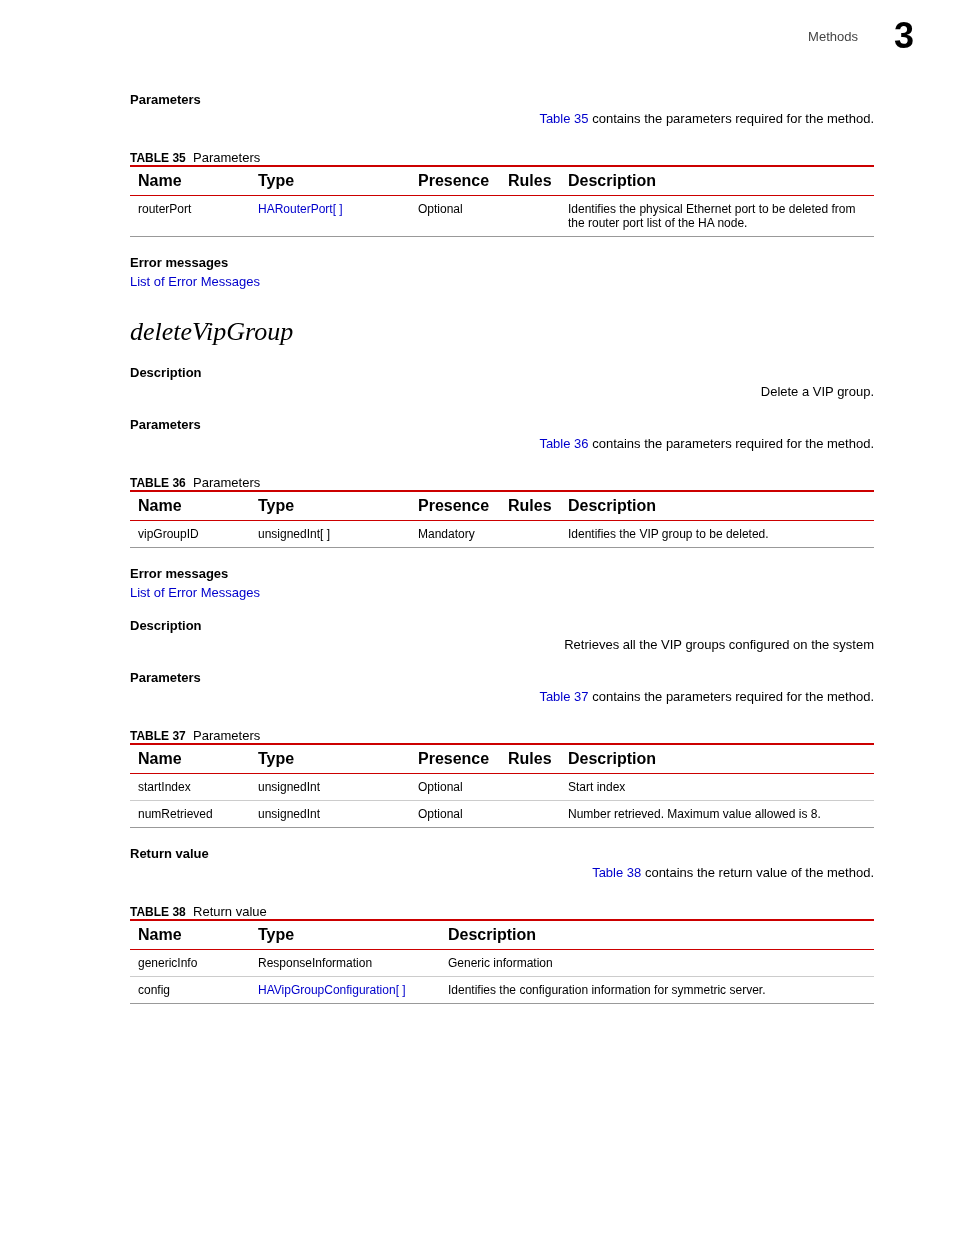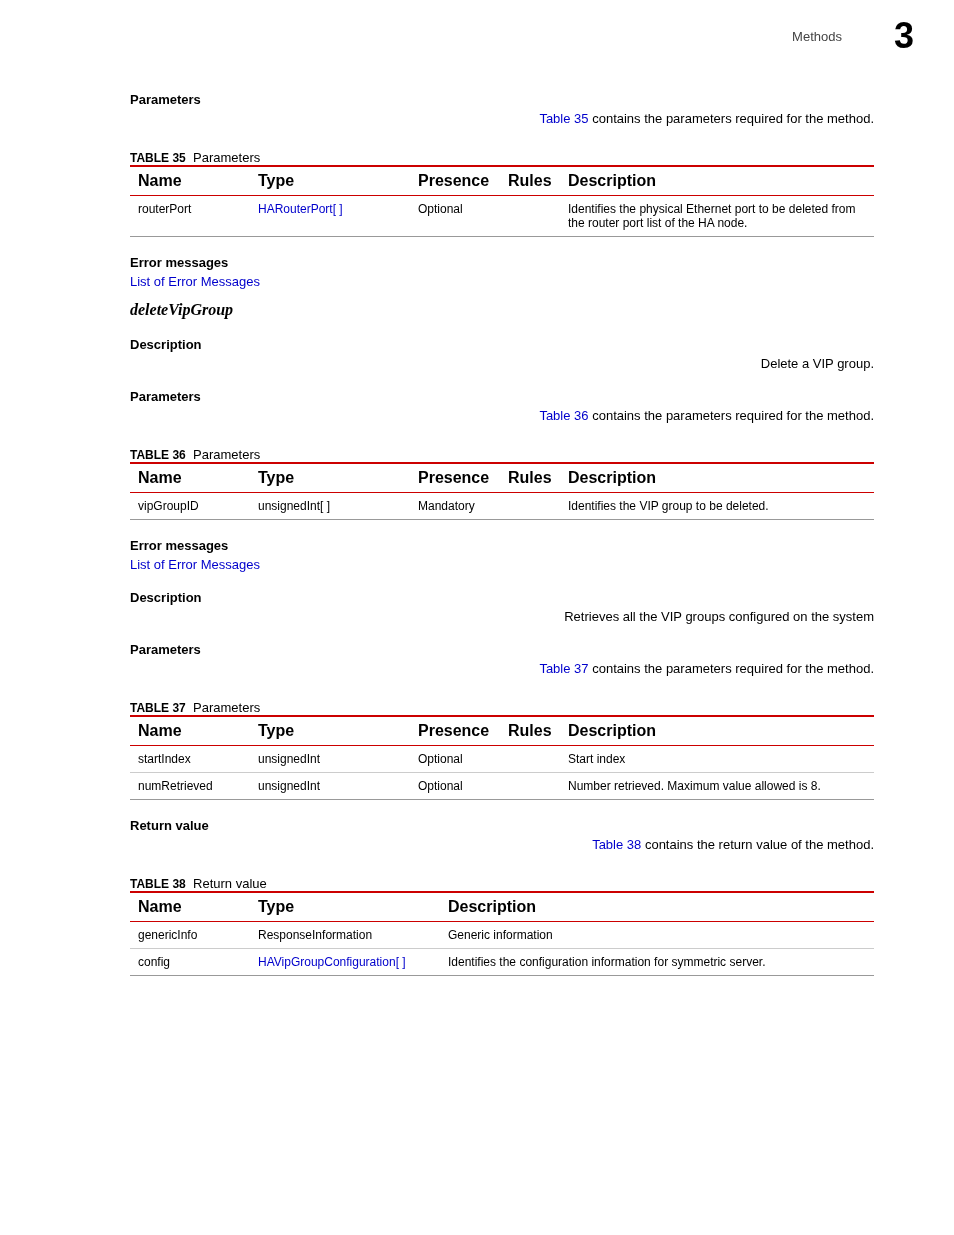--- a/index.html
+++ b/index.html
@@ -24,21 +24,21 @@
     .page-header {
       display: flex;
       justify-content: flex-end;
       align-items: center;
       padding: 18px 40px 10px 40px;
       border-bottom: none;
     }
     .header-right {
       display: flex;
       align-items: center;
-      gap: 36px;
+      gap: 20px;
       font-size: 13px;
       color: #444;
     }
     .chapter-number {
       font-size: 36px;
       font-weight: bold;
       color: #000;
       line-height: 1;
       margin-left: 16px;
     }
@@ -65,23 +65,23 @@
     .link {
       color: #0000cc;
       text-decoration: none;
       cursor: pointer;
     }
 
     
     .method-title {
       font-family: Georgia, serif;
       font-style: italic;
-      font-size: 16px;
-      font-weight: bold;
-      margin-top: 12px;
+      font-size: 26px;
+      font-weight: normal;
+      margin-top: 28px;
       margin-bottom: 10px;
     }
 
     
     .table-label {
       margin-top: 24px;
       margin-bottom: 0;
       font-size: 13px;
     }
     .table-label strong {

